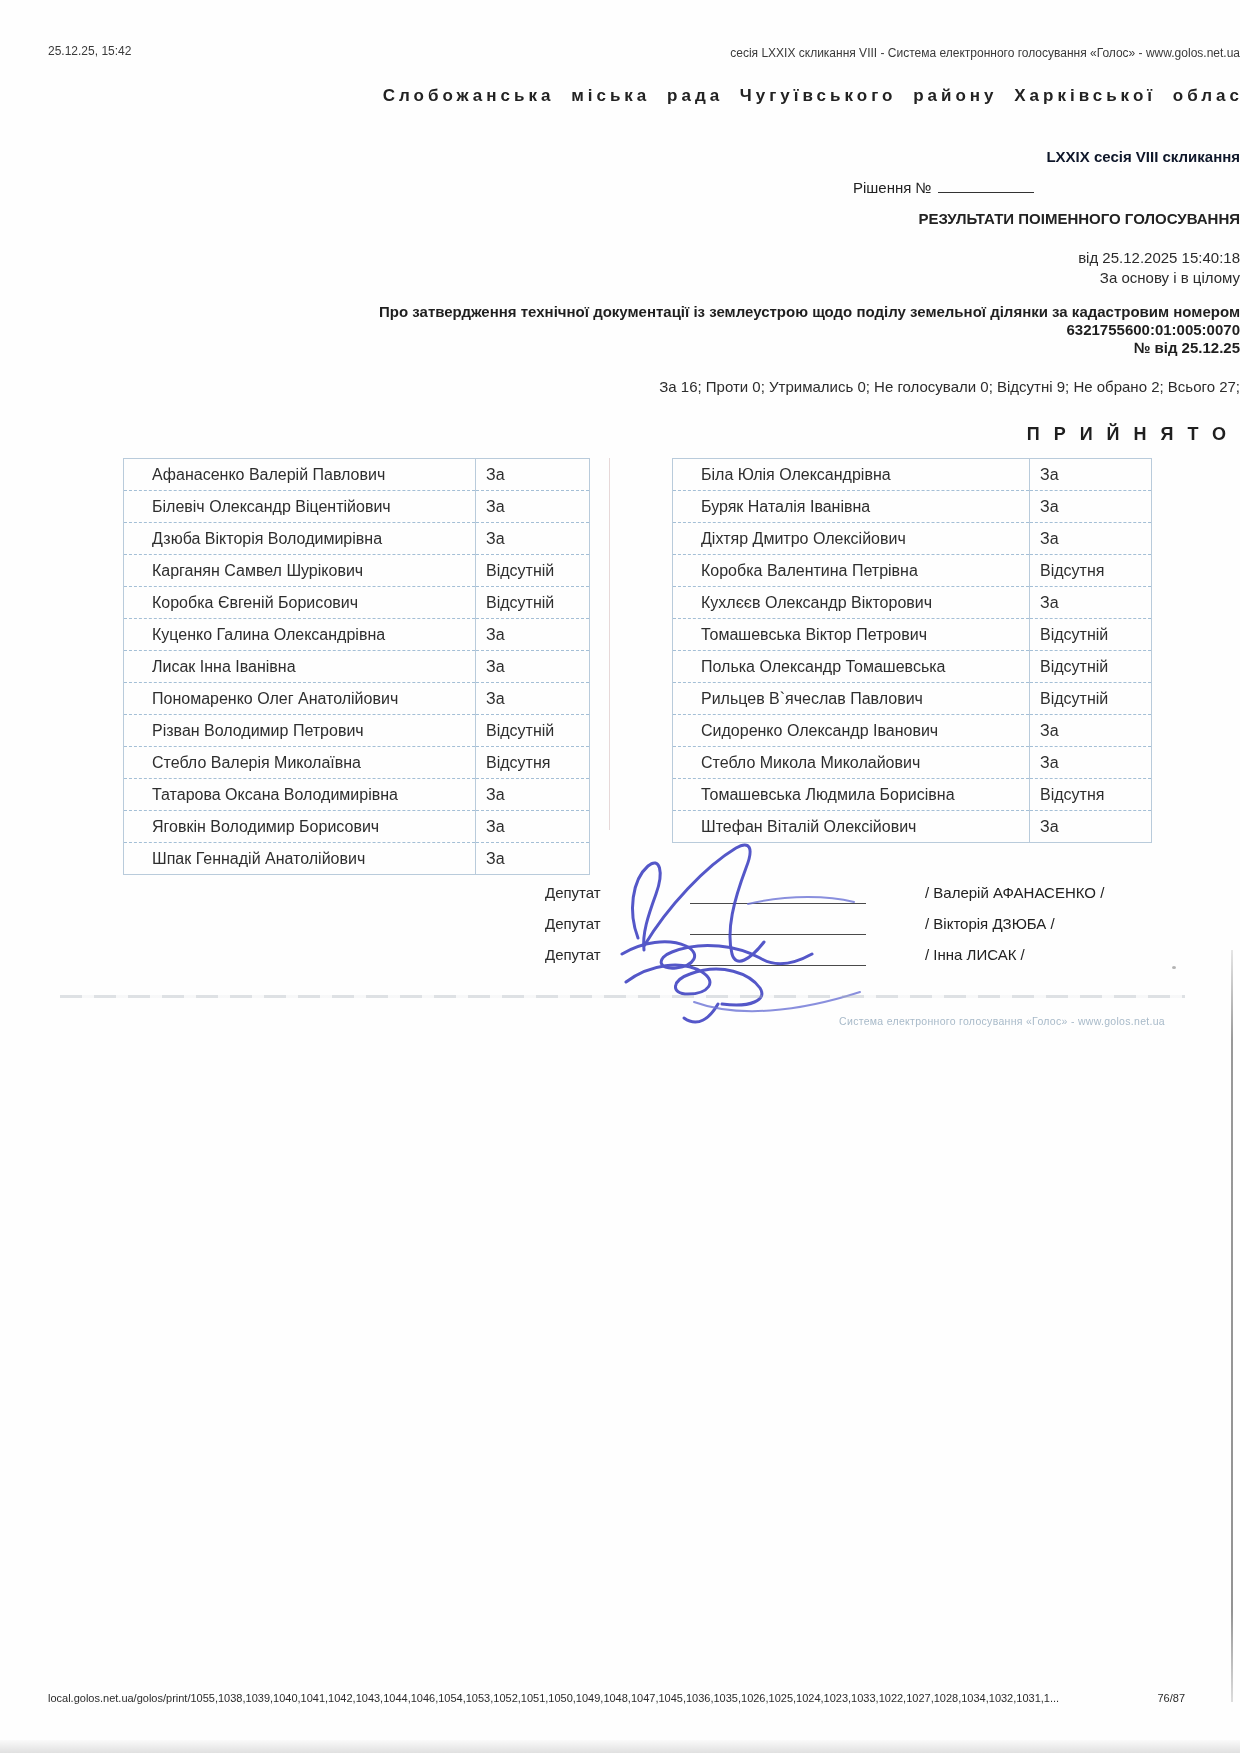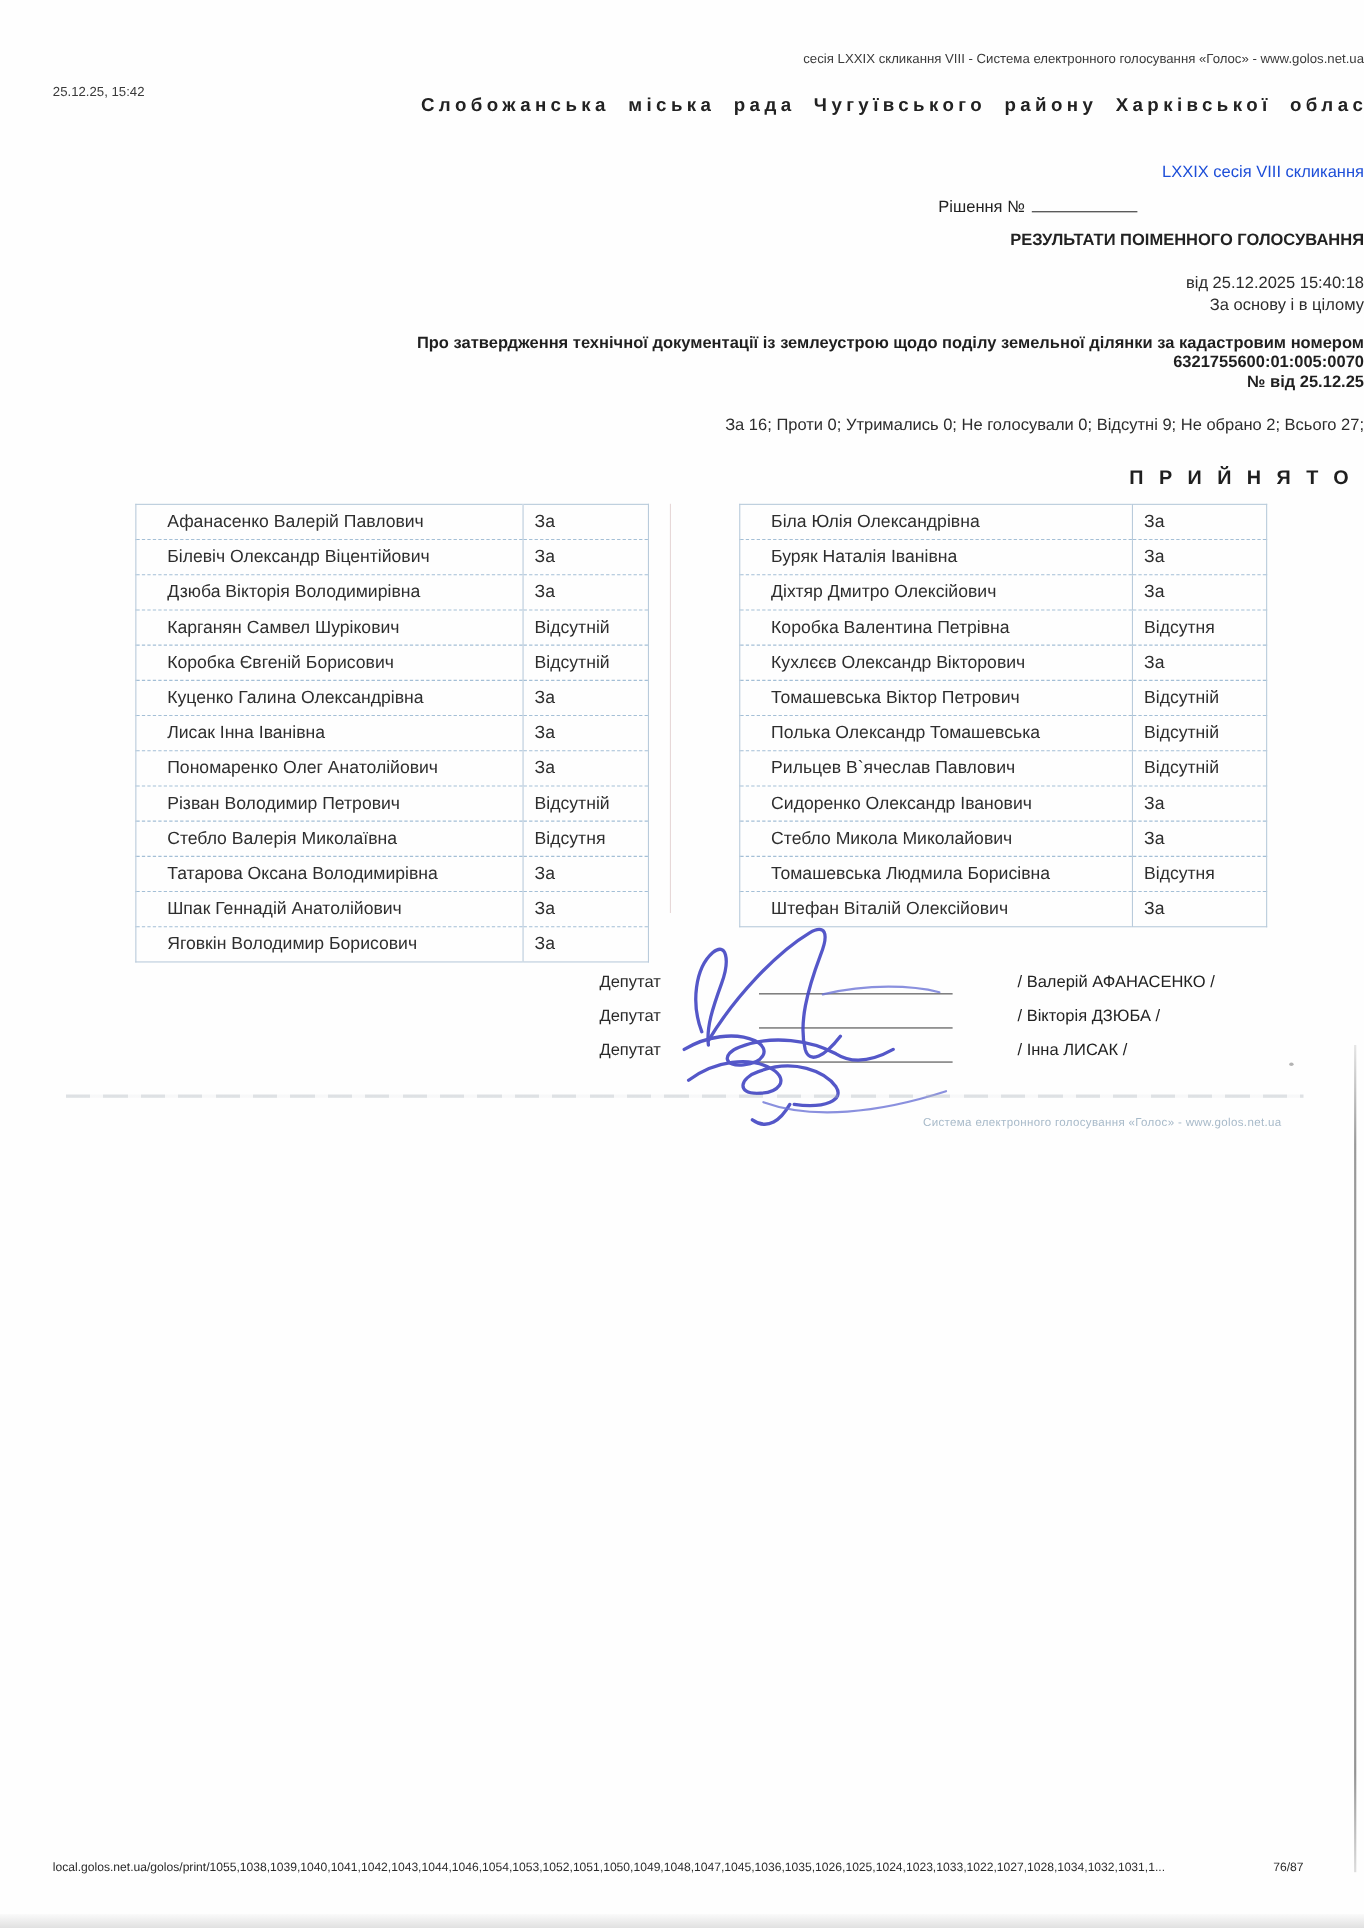--- a/index.html
+++ b/index.html
@@ -2,21 +2,21 @@
 <html><head>
 <meta charset="utf-8">
 <style>
   html,body{margin:0;padding:0;background:#ffffff;}
   .page{position:relative;width:1240px;height:1753px;background:#fefefe;overflow:hidden;
         font-family:"Liberation Sans", sans-serif;color:#2f2f2f;}
   .abs{position:absolute;}
   .centered{left:0;width:1240px;text-align:right;}
   .print-meta{font-size:12px;color:#3a3a3a;}
   .council-title{font-size:17px;font-weight:bold;letter-spacing:4px;word-spacing:8px;color:#222;}
-  .session-title{font-size:15px;font-weight:normal;color:#1d4ed8;}
+  .session-title{font-size:15px;font-weight:bold;color:#0f172a;}
   .decision-row{font-size:15px;color:#222;}
   .decision-blank{display:inline-block;width:96px;height:14px;border-bottom:1.4px solid #333;margin-left:6px;vertical-align:baseline;}
   .results-heading{font-size:15px;font-weight:bold;color:#222;}
   .plain-line{font-size:15px;color:#2c2c2c;}
   .subject{font-size:15px;font-weight:bold;color:#1f1f1f;line-height:18px;}
   .accepted{font-size:18px;font-weight:bold;letter-spacing:14px;color:#1f1f1f;}
   table.vtable{border-collapse:collapse;table-layout:fixed;border:1px solid #b9cbdb;}
   table.vtable td{height:31px;font-size:16px;color:#2e2e2e;border-bottom:1px dashed #a4bfd6;
                   white-space:nowrap;overflow:hidden;padding:0;}
   td.name-cell{padding-left:28px !important;border-right:1px solid #b9cbdb;}
@@ -36,21 +36,21 @@
   .mid-artifact{width:1px;background:rgba(205,170,170,.45);}
   .speck{width:4px;height:3px;border-radius:50%;background:#8a8a8a;opacity:.65;}
   .bottom-band{left:0;bottom:0;width:1240px;height:13px;background:linear-gradient(180deg, rgba(228,228,228,.15), rgba(214,214,214,.75));}
   svg.sig-ink{overflow:visible;}
 </style>
 </head>
 <body>
 
 <div class="page">
 
-  <div class="abs print-meta" style="left:48px;top:44px;margin-top:32px;">25.12.25, 15:42</div>
+  <div class="abs print-meta" style="left:48px;top:44px;">25.12.25, 15:42</div>
   <div class="abs print-meta centered" style="top:46px;">сесія LXXIX скликання VIII - Система електронного голосування «Голос» - www.golos.net.ua</div>
 
   <div class="abs council-title centered" style="top:86px;padding-left:24px;">Слобожанська міська рада Чугуївського району Харківської області</div>
 
   <div class="abs session-title centered" style="top:148px;">LXXIX сесія VIII скликання</div>
 
   <div class="abs decision-row" style="left:853px;top:178px;">
     <span>Рішення №</span><span class="decision-blank"></span>
   </div>
 
@@ -121,26 +121,26 @@
           <td class="name-cell">Стебло Валерія Миколаївна</td>
           <td class="vote-cell">Відсутня</td>
         </tr>
 
         <tr>
           <td class="name-cell">Татарова Оксана Володимирівна</td>
           <td class="vote-cell">За</td>
         </tr>
 
         <tr>
+          <td class="name-cell">Яговкін Володимир Борисович</td>
+          <td class="vote-cell">За</td>
+        </tr>
+
+        <tr>
           <td class="name-cell">Шпак Геннадій Анатолійович</td>
-          <td class="vote-cell">За</td>
-        </tr>
-
-        <tr>
-          <td class="name-cell">Яговкін Володимир Борисович</td>
           <td class="vote-cell">За</td>
         </tr>
       </tbody>
   </table>
 
   <table class="vtable t-right abs" style="left:672px;top:458px;">
     <tbody>
 
         <tr>
           <td class="name-cell">Біла Юлія Олександрівна</td>

